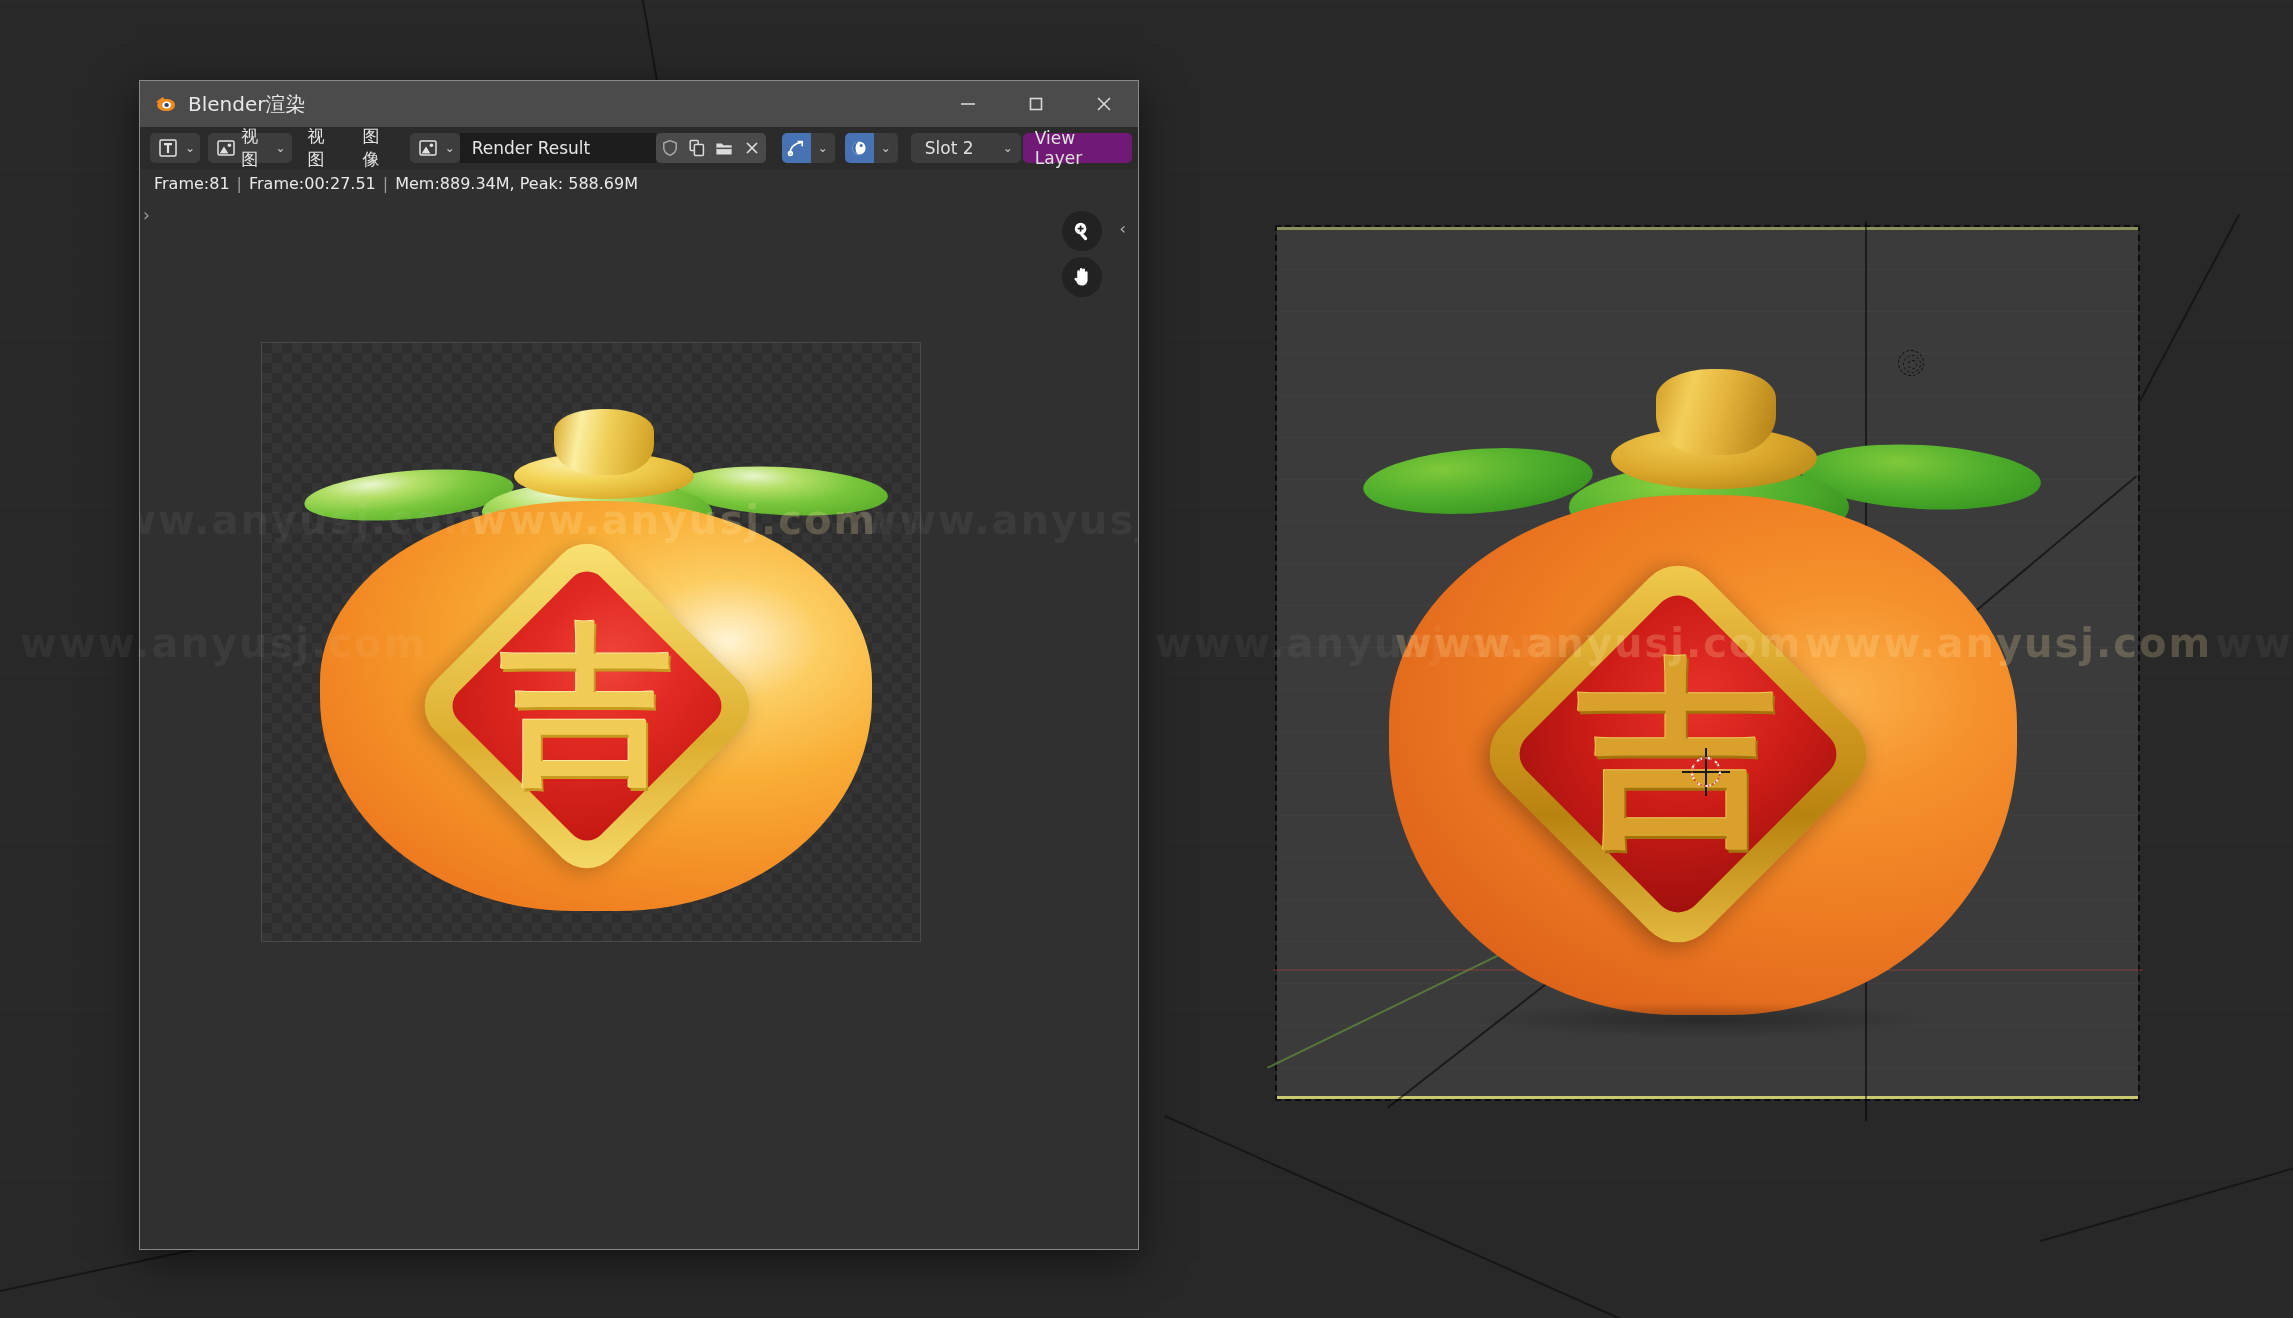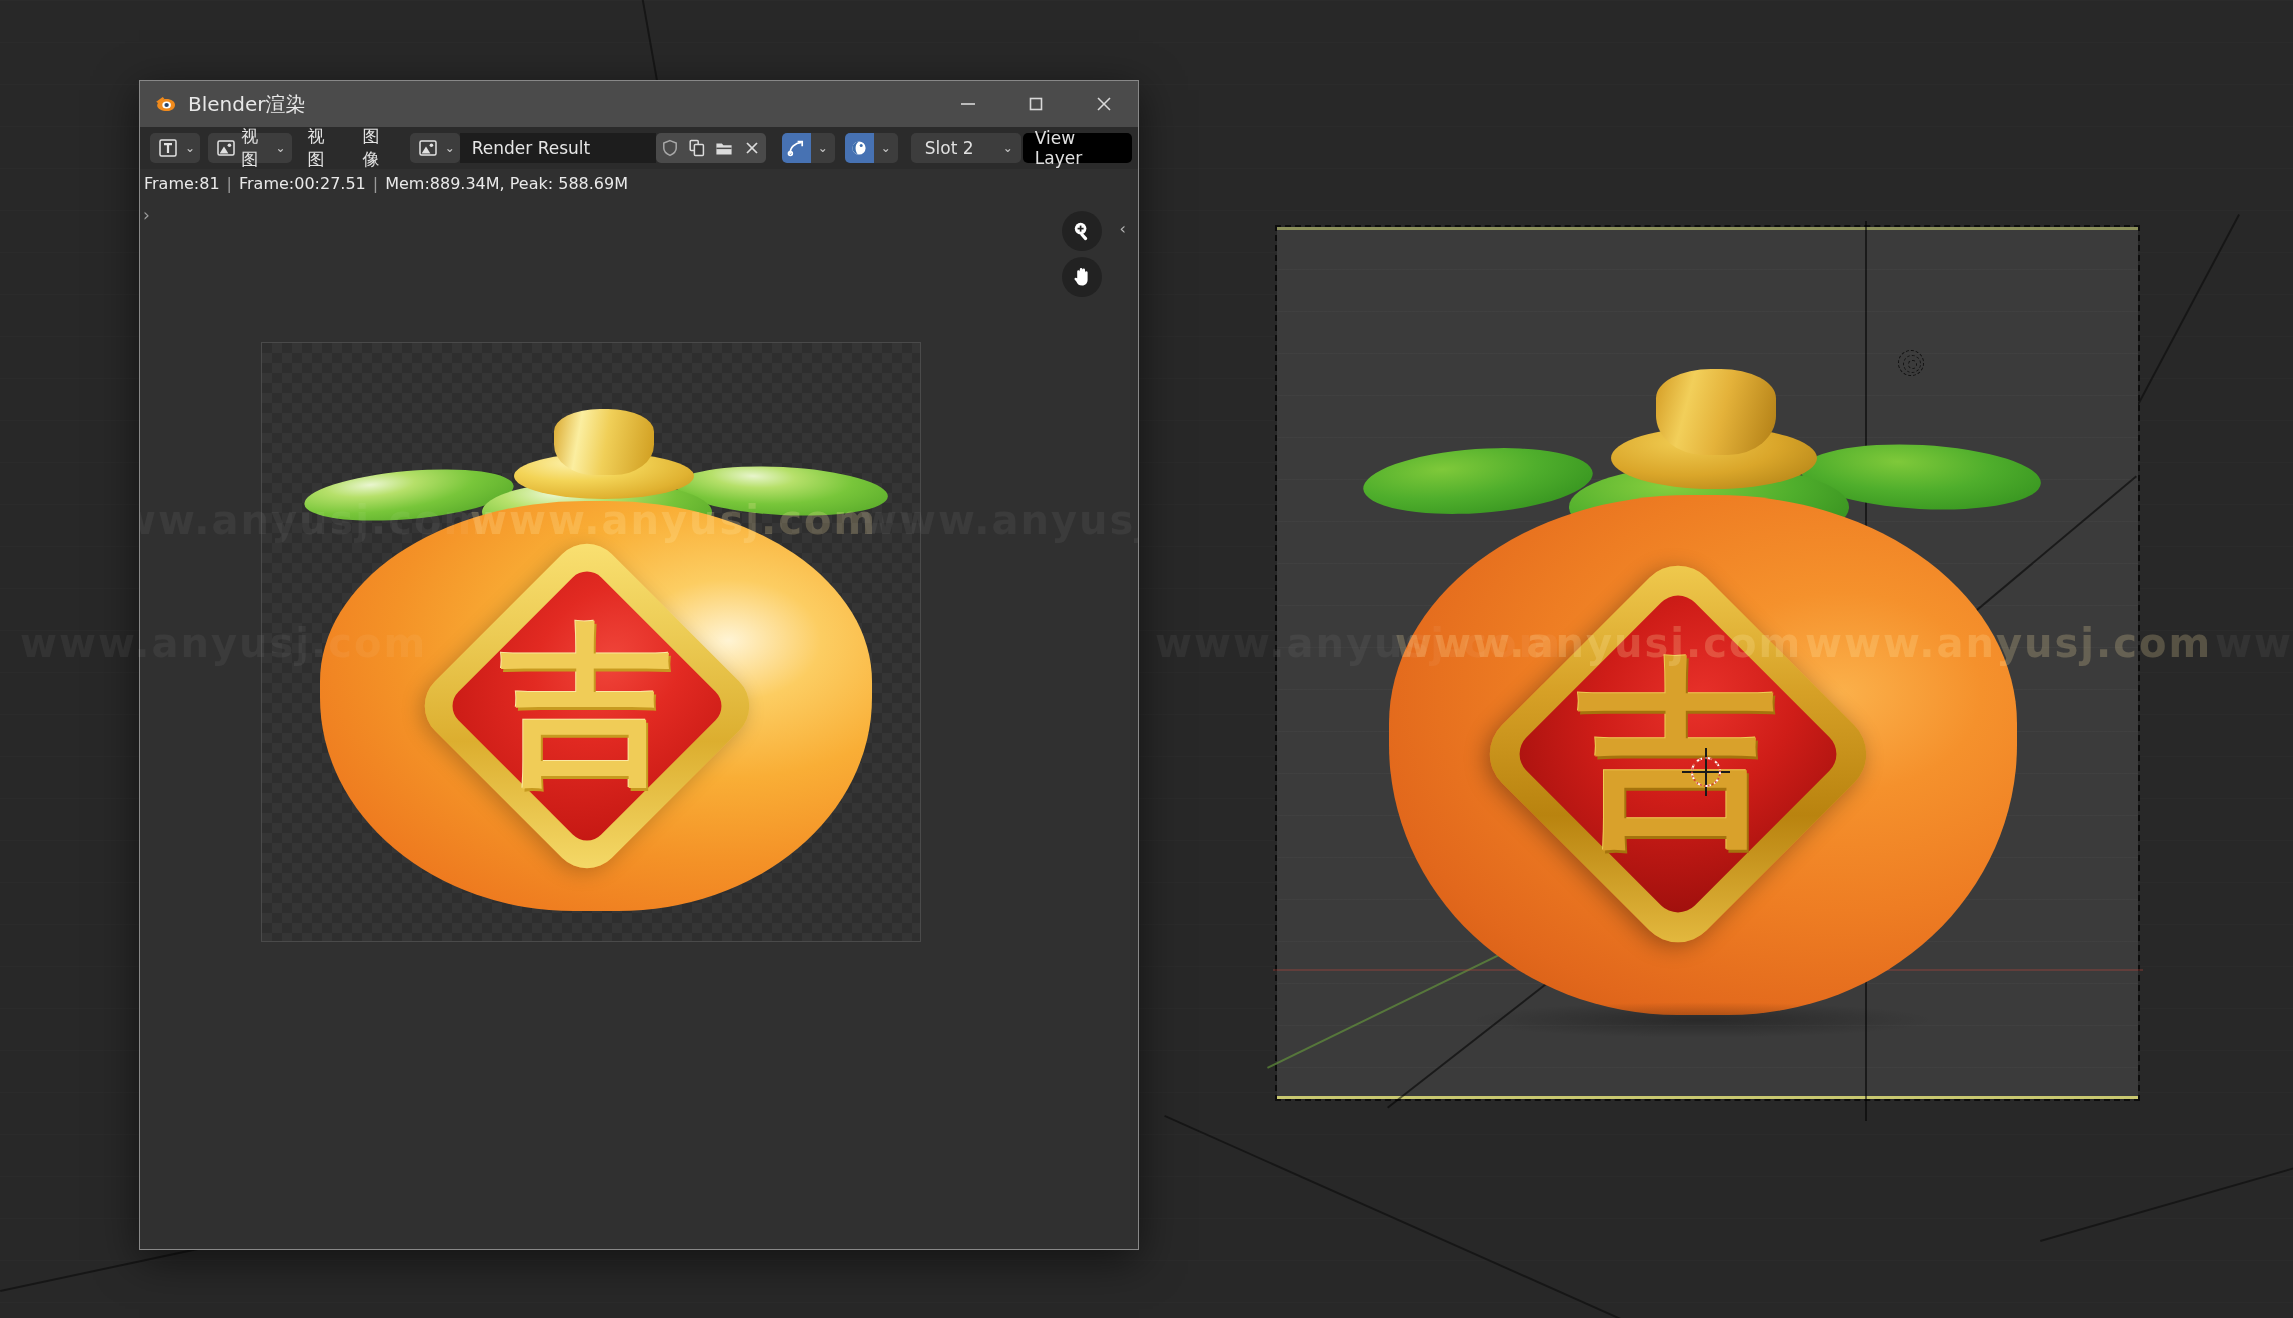--- a/index.html
+++ b/index.html
@@ -182,30 +182,30 @@
   .icon-strip .ib { width:30px; height:30px; display:flex; align-items:center; justify-content:center; }
   .tgl-group { display:flex; align-items:center; margin:0 5px; border-radius:5px; overflow:hidden; }
   .tgl-on { background:#4772b3; width:32px; height:30px; display:flex; align-items:center; justify-content:center; }
   .tgl-chev { background:#3d3d3d; width:26px; height:30px; display:flex; align-items:center; justify-content:center; }
   .slot-select {
     height:30px; background:#3d3d3d; border-radius:5px;
     display:flex; align-items:center; justify-content:space-between;
     padding:0 8px 0 14px; gap:14px; min-width:110px; margin-left:8px;
   }
   .viewlayer-field {
-    height:30px; background:#000000; border-radius:5px;
+    height:30px; background:#701a75; border-radius:5px;
     display:flex; align-items:center; padding:0 12px; margin-left:2px;
   }
 
   
   #infobar {
     height: 28px; flex: 0 0 28px;
     background: #303030;
     display: flex; align-items: center;
-    padding-left: 4px;
+    padding-left: 14px;
     color: #e9e9e9; font-size: 16px;
   }
   #infobar .sep { color:#9a9a9a; margin: 0 7px; }
 
   
   #image-area {
     position: relative; flex: 1 1 auto;
     background: #303030; overflow: hidden;
   }
   #left-arrow {

